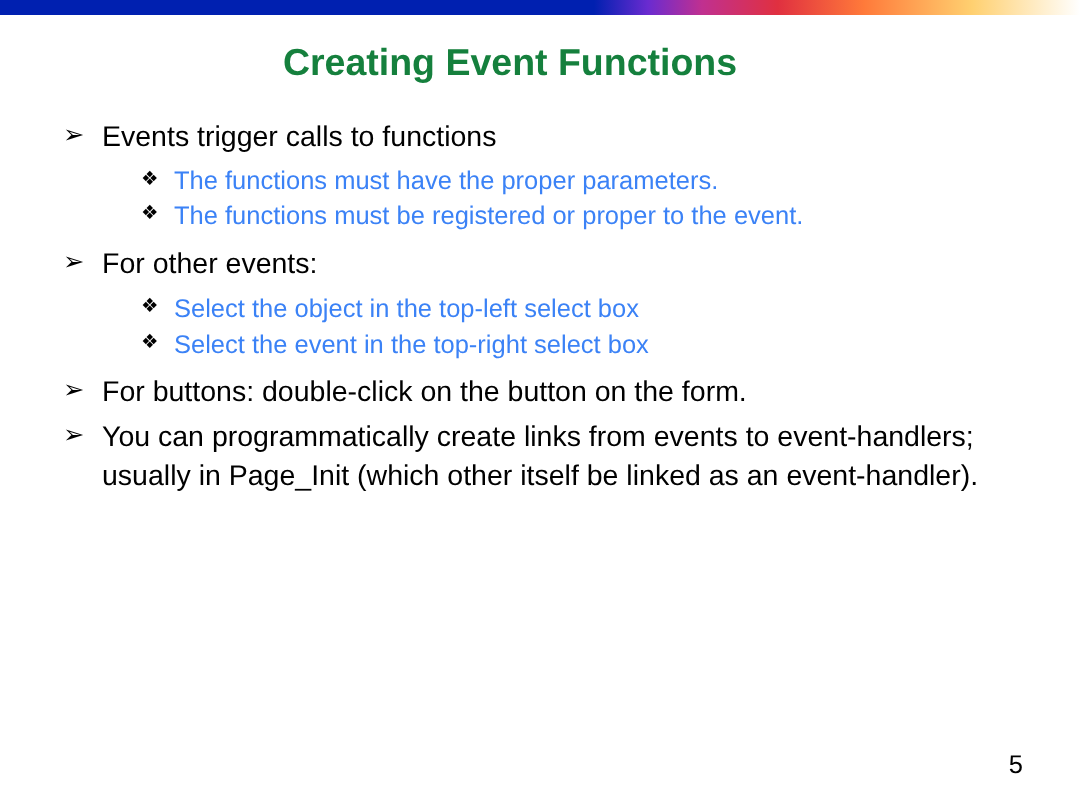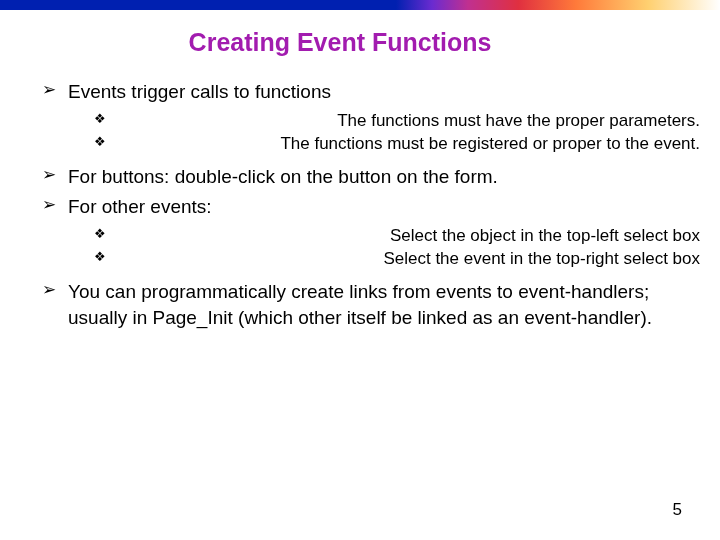--- a/index.html
+++ b/index.html
@@ -42,27 +42,27 @@
   .s5 { top: 30px; background:#0020b0; }
   .s6 { top: 38px; background:#c03090; }
   .s7 { top: 46px; background:#e03040; }
   .s8 { top: 54px; background:#ff7a3a; }
   .s9 { top: 62px; background:#0020b0; }
 
   .title {
     text-align: center;
     font-size: 25px;
     font-weight: bold;
-    color: #a21caf;
+    color: #15803d;
     margin-top: 18px;
     margin-bottom: 22px;
     padding-right: 40px;
   }
   .content {
-    padding: 0 20px 0 40px;
+    padding: 0 41px 0 40px;
   }
   ul { list-style: none; }
   .lvl1 > li {
     position: relative;
     padding-left: 28px;
     font-size: 19px;
     line-height: 1.35;
     margin-bottom: 4px;
     color: #000;
   }
@@ -74,22 +74,21 @@
     color: #000;
   }
   .lvl2 {
     margin: 4px 0 8px 26px;
   }
   .lvl2 > li {
     position: relative;
     padding-left: 22px;
     font-size: 17px;
     line-height: 1.4;
-    color: #000000;
-    text-align: right;
+    color: #3b82f6;
   }
   .lvl2 > li::before {
     content: "❖";
     position: absolute;
     left: 0; top: 1px;
     font-size: 13px;
     color: #000;
   }
   .page-number {
     position: absolute;
@@ -119,25 +118,25 @@
 
 <div class="content">
   <ul class="lvl1">
     <li>
       <span>Events trigger calls to functions</span>
       <ul class="lvl2">
         <li>The functions must have the proper parameters.</li>
         <li>The functions must be registered or proper to the event.</li>
       </ul>
     </li>
-    <li>For buttons: double-click on the button on the form.</li>
     <li>
       <span>For other events:</span>
       <ul class="lvl2">
         <li>Select the object in the top-left select box</li>
         <li>Select the event in the top-right select box</li>
       </ul>
     </li>
+    <li>For buttons: double-click on the button on the form.</li>
     <li>You can programmatically create links from events to event-handlers; usually in Page_Init (which other itself be linked as an event-handler).</li>
   </ul>
 </div>
 
 <div class="page-number">5</div>
 
 </body></html>

